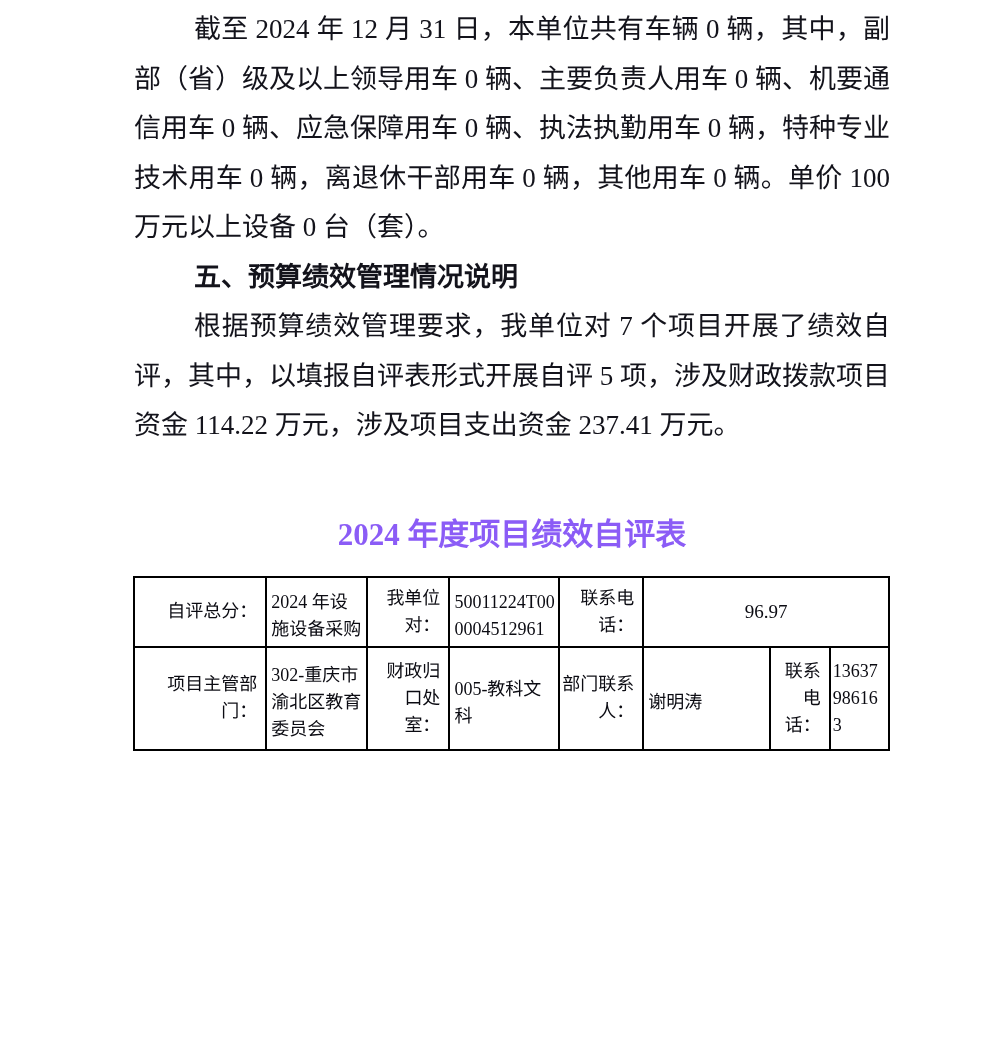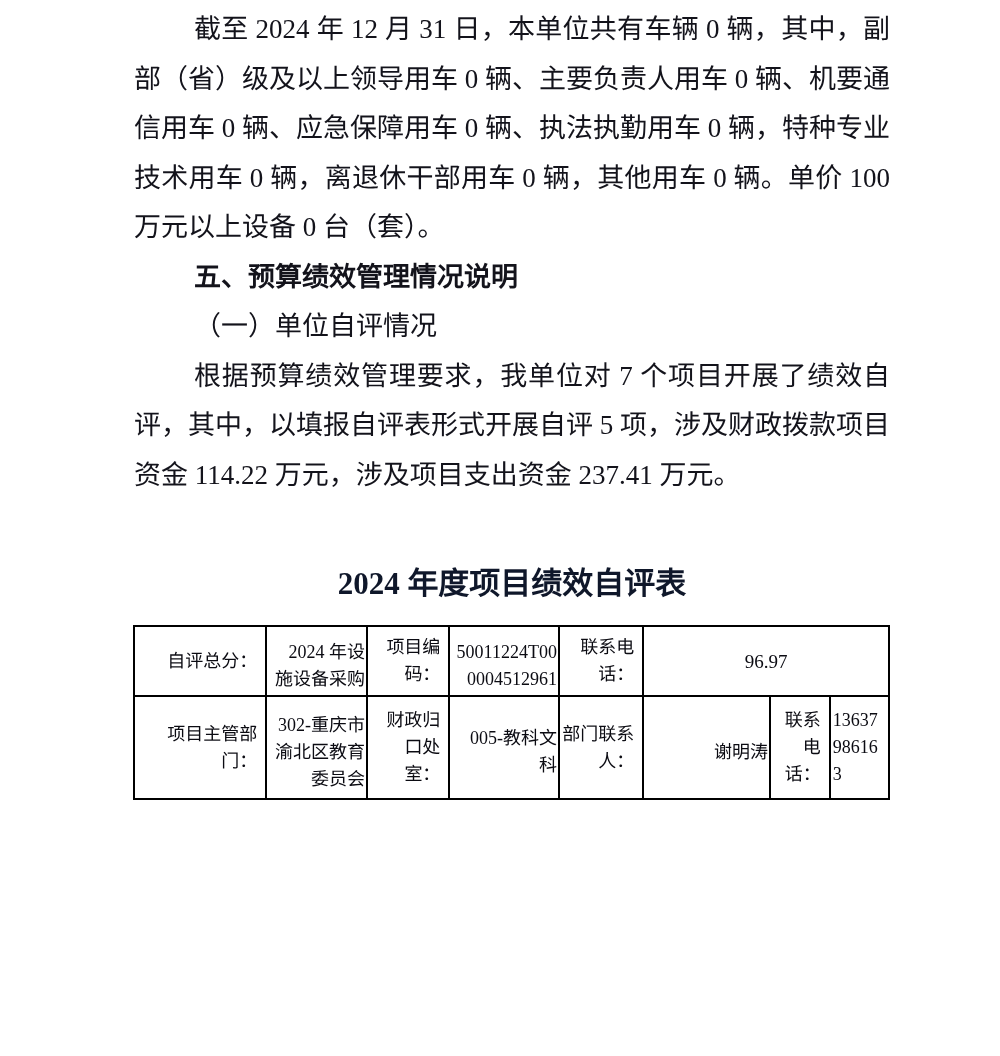--- a/index.html
+++ b/index.html
@@ -29,77 +29,76 @@
     font-weight:700;
     text-align:left;
   }
   h2.table-title{
     margin:64px 0 0 0;
     font-size:31px;
     line-height:40px;
     font-weight:700;
     text-align:center;
     font-family:"Liberation Serif","DejaVu Serif",serif;
-    color:#0f172a;
+    color:#8b5cf6;
   }
   table.eval{
     border-collapse:collapse;
     table-layout:fixed;
     margin:21px 0 0 -1px;
     font-size:18px;
     line-height:27px;
     color:#0b0b12;
   }
   table.eval td{
     border:2px solid #000;
     vertical-align:middle;
     overflow:hidden;
   }
   tr.r1 td{height:55px;}
   tr.r2 td{height:88px;}
   td.lbl{text-align:right;padding:2px 8px 2px 2px;}
-  td.val{text-align:right;padding:11px 1px 2px 4px;}
+  td.val{text-align:left;padding:11px 1px 2px 4px;}
   td.ctr{text-align:center;font-size:19px;padding:2px;}
   td.brk{word-break:break-all;}
   td.phone{word-break:break-all;padding:2px;text-align:left;}
 </style>
 </head>
 <body>
 
 <div class="page">
   <div class="content">
 
     <p class="para">截至 2024 年 12 月 31 日，本单位共有车辆 0 辆，其中，副部（省）级及以上领导用车 0 辆、主要负责人用车 0 辆、机要通信用车 0 辆、应急保障用车 0 辆、执法执勤用车 0 辆，特种专业技术用车 0 辆，离退休干部用车 0 辆，其他用车 0 辆。单价 100 万元以上设备 0 台（套）。</p>
 
 
 
     <p class="para bold-heading">五、预算绩效管理情况说明</p>
 
-    <p class="para">（一）单位自评情况</p>
 
     <p class="para">根据预算绩效管理要求，我单位对 7 个项目开展了绩效自评，其中，以填报自评表形式开展自评 5 项，涉及财政拨款项目资金 114.22 万元，涉及项目支出资金 237.41 万元。</p>
 
     <h2 class="table-title">2024 年度项目绩效自评表</h2>
 
     <table class="eval">
       <colgroup>
         <col style="width:134px">
         <col style="width:102px">
         <col style="width:83px">
         <col style="width:111px">
         <col style="width:85px">
         <col style="width:129px">
         <col style="width:60px">
         <col style="width:60px">
       </colgroup>
       <tbody>
         <tr class="r1">
           <td class="lbl">自评总分：</td>
           <td class="val">2024 年设施设备采购</td>
-          <td class="lbl">项目编码：</td>
+          <td class="lbl">我单位对：</td>
           <td class="val brk">50011224T000004512961</td>
           <td class="lbl">联系电话：</td>
           <td class="ctr" colspan="3">96.97</td>
         </tr>
         <tr class="r2">
           <td class="lbl">项目主管部门：</td>
           <td class="val">302-重庆市渝北区教育委员会</td>
           <td class="lbl">财政归口处室：</td>
           <td class="val">005-教科文科</td>
           <td class="lbl">部门联系人：</td>

